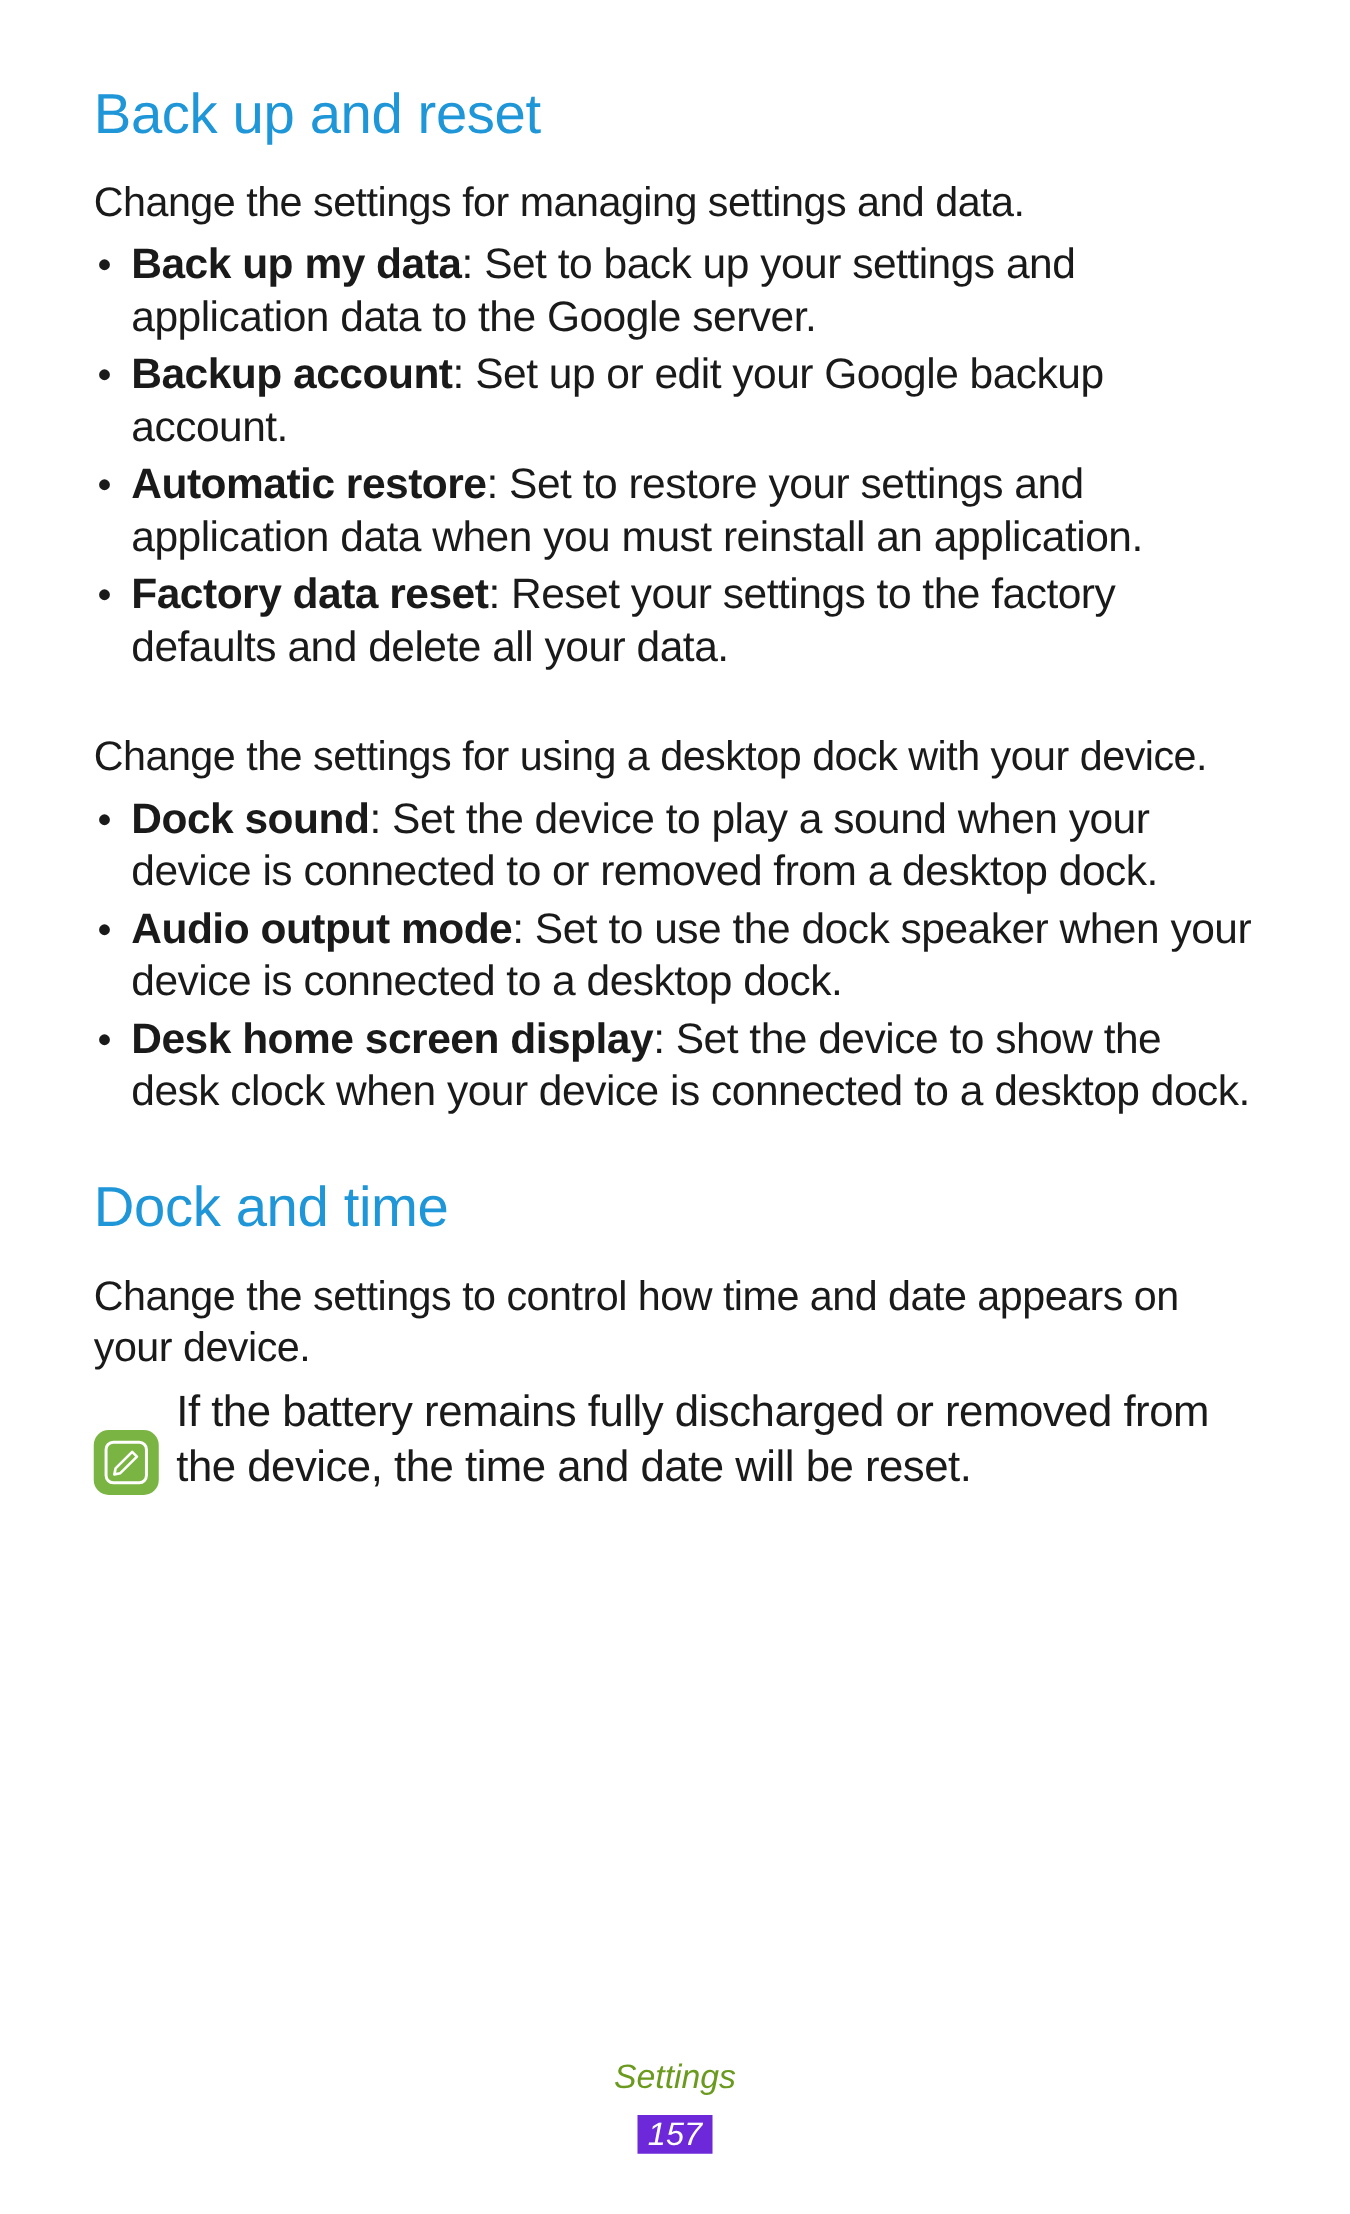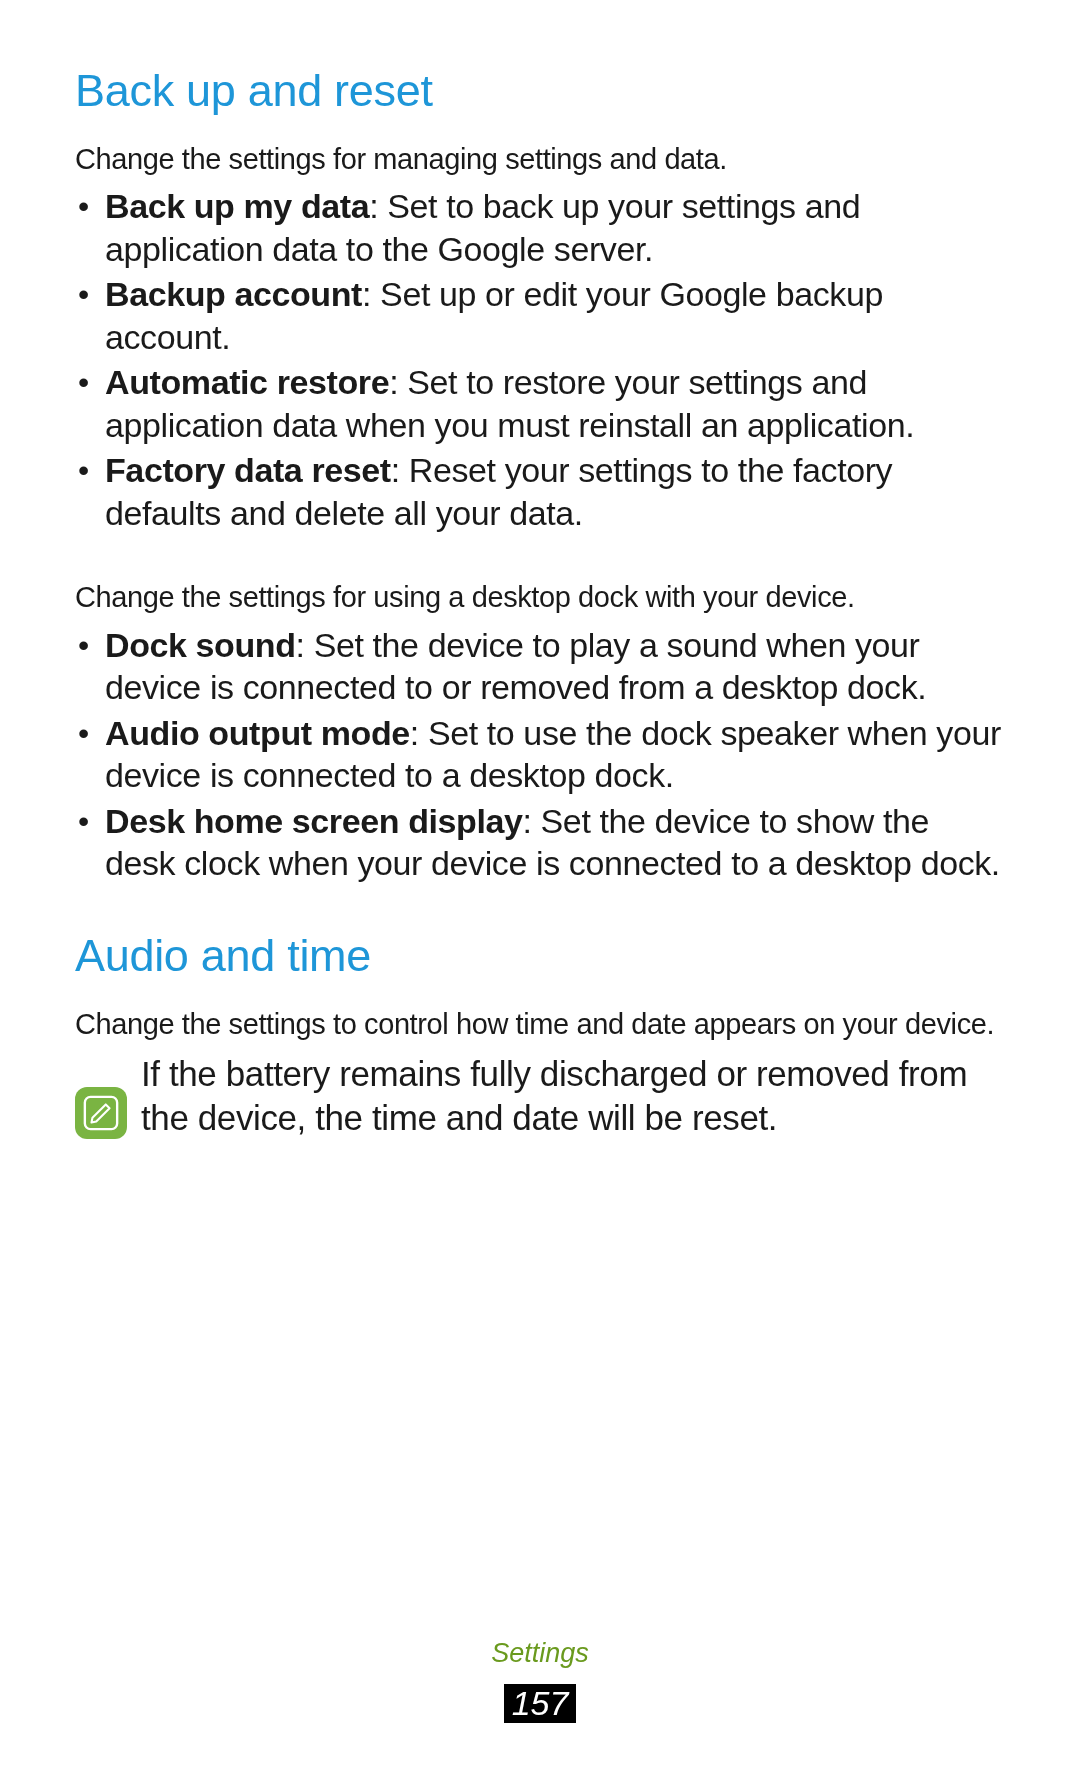--- a/index.html
+++ b/index.html
@@ -20,21 +20,21 @@
     
     .section-heading {
       color: #1e96d8;
       font-size: 45px;
       font-weight: 400;
       margin-bottom: 8px;
       letter-spacing: -0.3px;
     }
     
     .section-desc {
-      font-size: 29px;
+      font-size: 33px;
       line-height: 1.25;
       margin-bottom: 8px;
       letter-spacing: -0.4px;
       margin-top: 24px;
     }
     
     .bullet-list {
       list-style: none;
       padding-left: 0;
     }
@@ -112,24 +112,24 @@
     .footer-label {
       color: #6a9a1e;
       font-style: italic;
       font-size: 27px;
       display: block;
       margin-bottom: 15px;
     }
     
     .page-num-box {
       display: inline-block;
-      background: #000000;
+      background: #6d28d9;
       color: #ffffff;
       font-style: italic;
-      font-size: 34px;
+      font-size: 26px;
       font-weight: 400;
       padding: 2px 8px 3px 8px;
       line-height: 1;
     }
   </style>
 </head>
 <body>
 
 <div class="section">
   <h2 class="section-heading">Back up and reset</h2>
@@ -145,21 +145,21 @@
 <div class="section">
   <p class="section-desc">Change the settings for using a desktop dock with your device.</p>
   <ul class="bullet-list">
     <li class="bullet-item"><span class="bullet-label">Dock sound</span><span class="bullet-text">: Set the device to play a sound when your device is connected to or removed from a desktop dock.</span></li>
     <li class="bullet-item"><span class="bullet-label">Audio output mode</span><span class="bullet-text">: Set to use the dock speaker when your device is connected to a desktop dock.</span></li>
     <li class="bullet-item"><span class="bullet-label">Desk home screen display</span><span class="bullet-text">: Set the device to show the desk clock when your device is connected to a desktop dock.</span></li>
   </ul>
 </div>
 
 <div class="section">
-  <h2 class="section-heading">Audio and time</h2>
+  <h2 class="section-heading">Dock and time</h2>
   <p class="section-desc">Change the settings to control how time and date appears on your device.</p>
   <div class="note-row">
     <div class="note-icon-box">
       <svg viewBox="0 0 40 40">
         <rect x="3" y="3" width="34" height="34" rx="6" fill="none" stroke="#ffffff" stroke-width="2.5"></rect>
         <path d="M 11 25 L 25 11 L 29 15 L 15 29 L 10 30 Z" fill="none" stroke="#ffffff" stroke-width="2.2" stroke-linejoin="round"></path>
       </svg>
     </div>
     <p class="note-text">If the battery remains fully discharged or removed from the device, the time and date will be reset.</p>
   </div>

